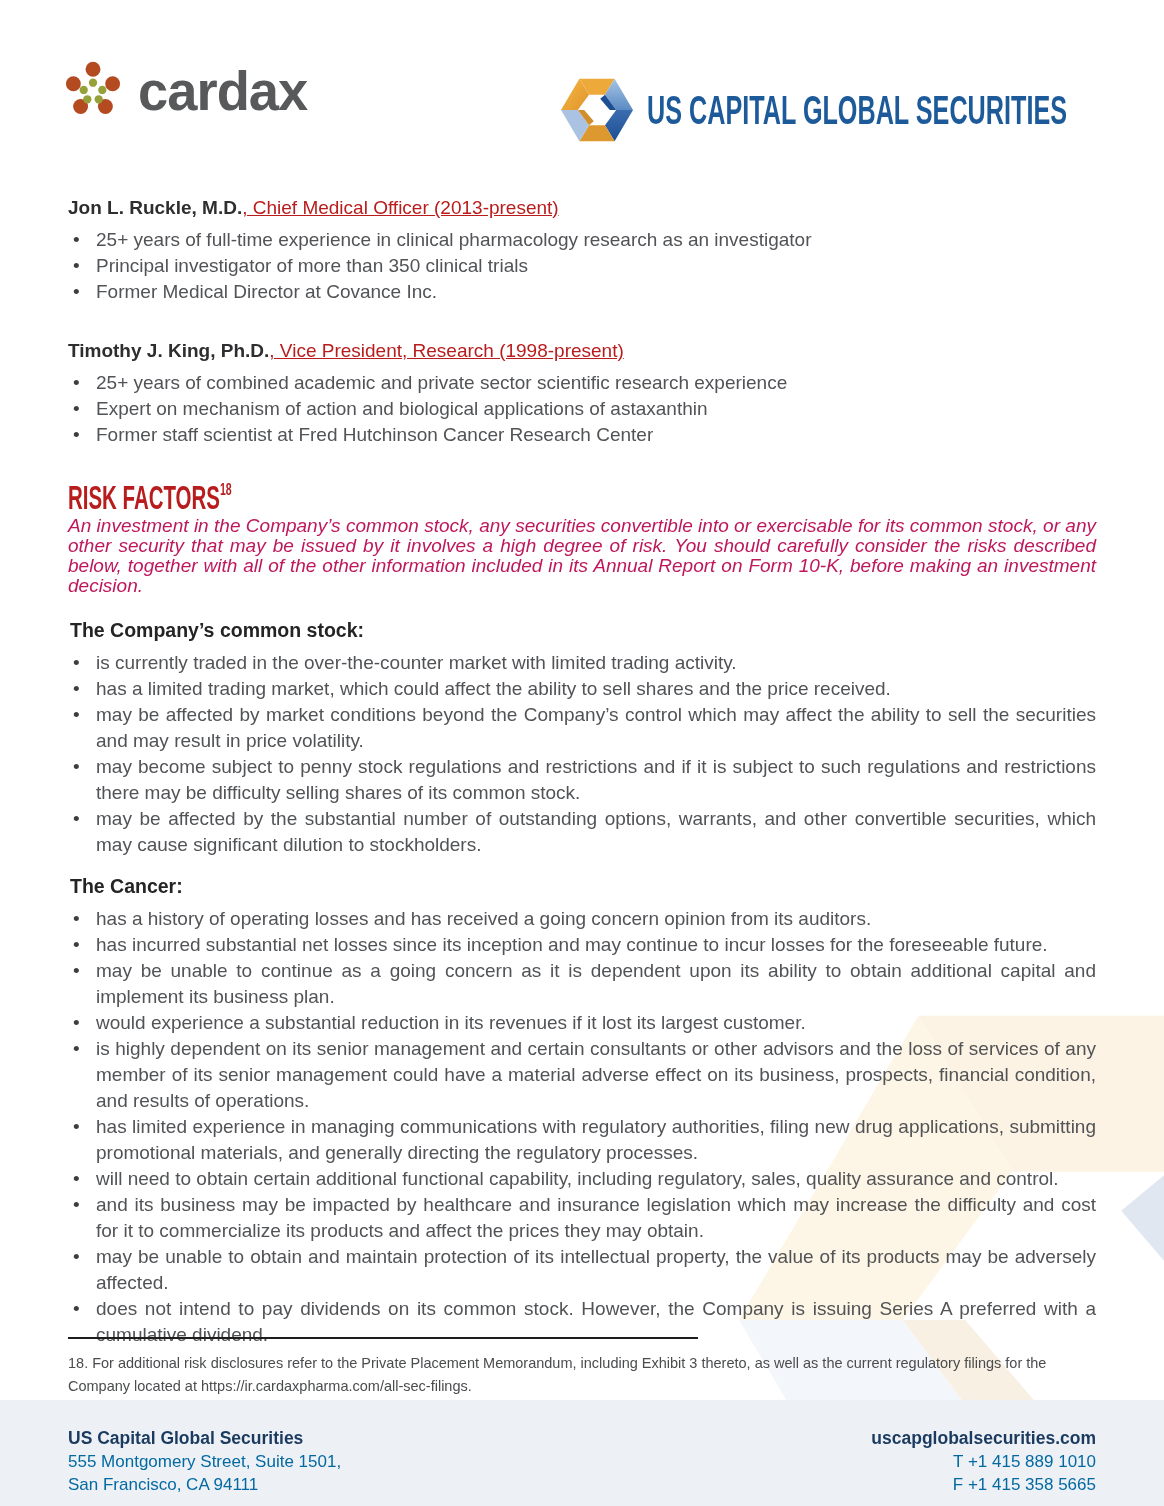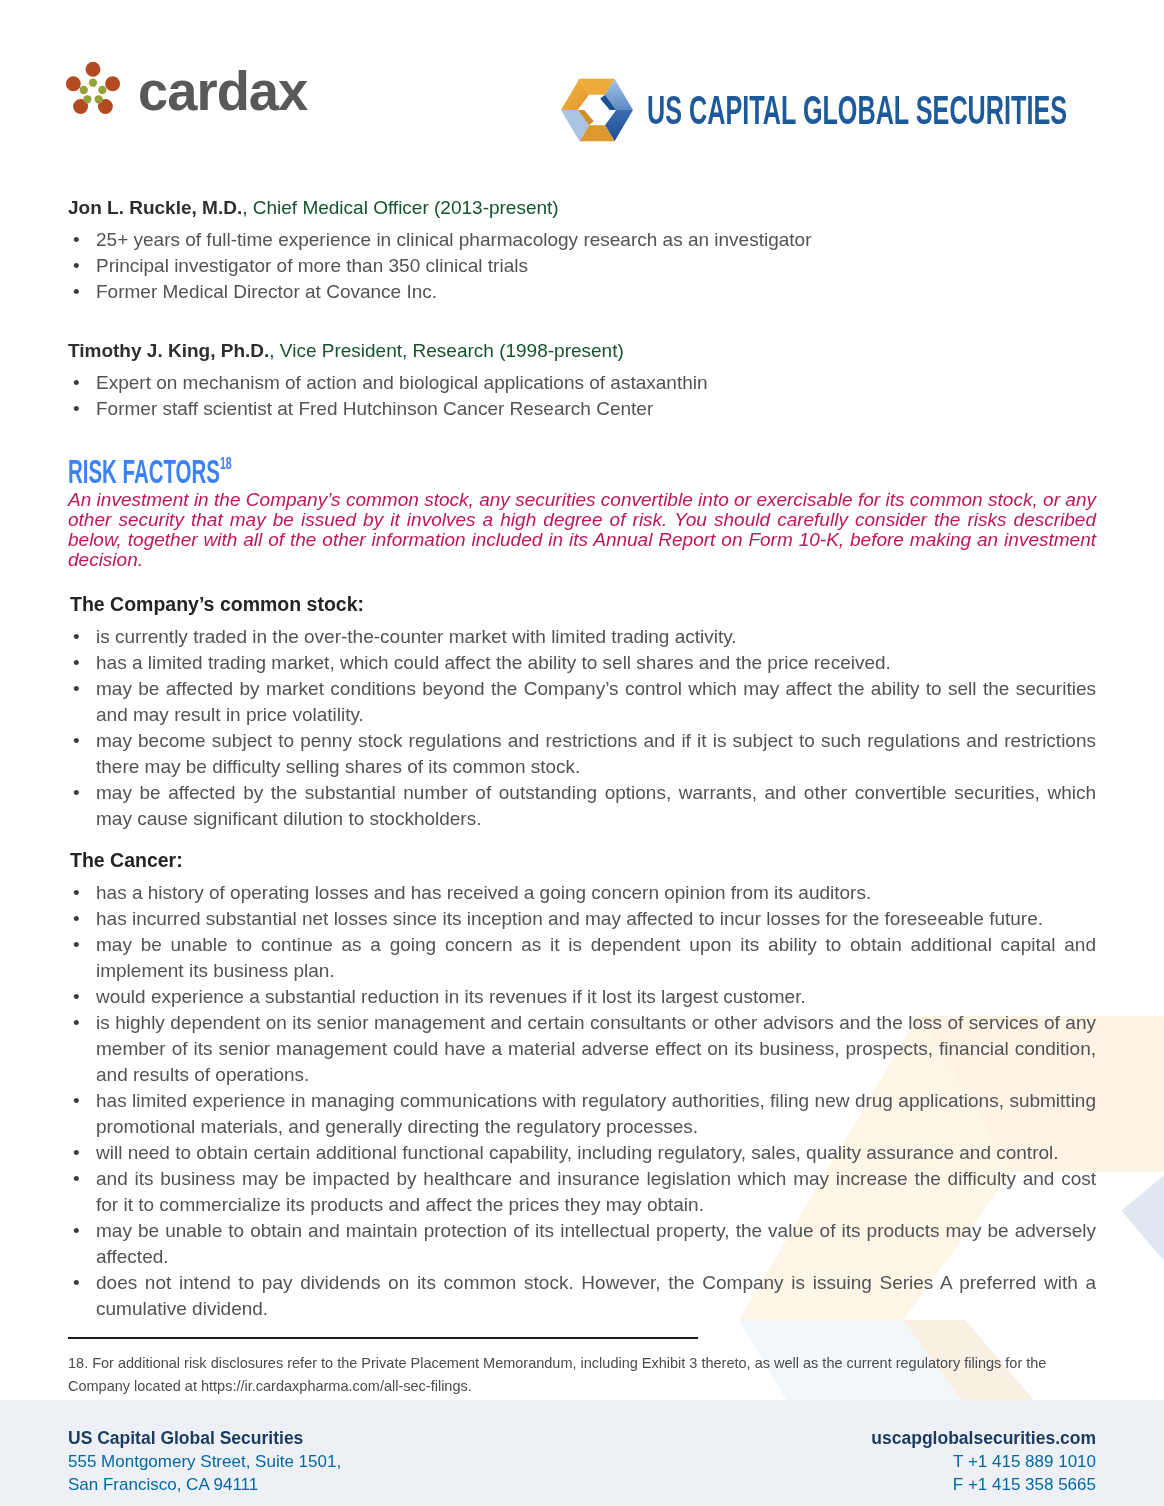--- a/index.html
+++ b/index.html
@@ -30,36 +30,36 @@
   .uscap-hex{width:80px;height:82px;}
   .uscap-word{
     font-size:40px;font-weight:bold;color:#1d5a9a;
     line-height:1;margin-left:10px;white-space:nowrap;
     transform:scaleX(0.63);transform-origin:left center;
   }
   
   .main{position:absolute;left:68px;width:1028px;top:196px;z-index:1;}
   .bio-head{margin:0;font-size:19px;line-height:24px;}
   .bio-name{font-weight:bold;color:#2e2e30;}
-  .bio-title{color:#14532d;}
+  .bio-title{color:#b91c1c;text-decoration:underline;}
   ul.blist{list-style:none;margin:7px 0 0 0;padding:0;}
   ul.blist li{
     position:relative;padding-left:28px;margin:0;
     font-size:19px;line-height:26px;color:#515356;
     text-align:justify;
   }
   ul.blist li::before{
     content:"\2022";
     position:absolute;left:5px;top:0;
     color:#3c3d3f;font-size:19px;
   }
   .bio-2{margin-top:34px;}
   .rf-title{
     margin:26px 0 0 0;height:32px;
-    font-size:33px;font-weight:bold;color:#3b82f6;
+    font-size:33px;font-weight:bold;color:#b91c1c;
     line-height:32px;white-space:nowrap;
   }
   .rf-inner{display:inline-block;transform:scaleX(0.62);transform-origin:left bottom;}
   .rf-sup{font-size:17px;vertical-align:14px;letter-spacing:0;}
   .intro{
     margin:10px 0 0 0;
     font-size:19px;line-height:20px;
     font-style:italic;color:#be185d;
     text-align:justify;
   }
@@ -157,20 +157,21 @@
       <ul class="blist">
         <li>25+ years of full-time experience in clinical pharmacology research as an investigator</li>
         <li>Principal investigator of more than 350 clinical trials</li>
         <li>Former Medical Director at Covance Inc.</li>
       </ul>
     </section>
 
     <section class="bio-2">
       <p class="bio-head"><span class="bio-name">Timothy J. King, Ph.D.</span><span class="bio-title">, Vice President, Research (1998-present)</span></p>
       <ul class="blist">
+        <li>25+ years of combined academic and private sector scientific research experience</li>
         <li>Expert on mechanism of action and biological applications of astaxanthin</li>
         <li>Former staff scientist at Fred Hutchinson Cancer Research Center</li>
       </ul>
     </section>
 
     <h1 class="rf-title"><span class="rf-inner"><span>RISK FACTORS</span><sup class="rf-sup">18</sup></span></h1>
 
     <p class="intro">An investment in the Company’s common stock, any securities convertible into or exercisable for its common stock, or any other security that may be issued by it involves a high degree of risk. You should carefully consider the risks described below, together with all of the other information included in its Annual Report on Form 10-K, before making an investment decision.</p>
 
     <section>
@@ -181,21 +182,21 @@
         <li>may be affected by market conditions beyond the Company’s control which may affect the ability to sell the securities and may result in price volatility.</li>
         <li>may become subject to penny stock regulations and restrictions and if it is subject to such regulations and restrictions there may be difficulty selling shares of its common stock.</li>
         <li>may be affected by the substantial number of outstanding options, warrants, and other convertible securities, which may cause significant dilution to stockholders.</li>
       </ul>
     </section>
 
     <section>
       <p class="sub-head second">The Cancer:</p>
       <ul class="blist sub-list">
         <li>has a history of operating losses and has received a going concern opinion from its auditors.</li>
-        <li>has incurred substantial net losses since its inception and may affected to incur losses for the foreseeable future.</li>
+        <li>has incurred substantial net losses since its inception and may continue to incur losses for the foreseeable future.</li>
         <li>may be unable to continue as a going concern as it is dependent upon its ability to obtain additional capital and implement its business plan.</li>
         <li>would experience a substantial reduction in its revenues if it lost its largest customer.</li>
         <li>is highly dependent on its senior management and certain consultants or other advisors and the loss of services of any member of its senior management could have a material adverse effect on its business, prospects, financial condition, and results of operations.</li>
         <li>has limited experience in managing communications with regulatory authorities, filing new drug applications, submitting promotional materials, and generally directing the regulatory processes.</li>
         <li>will need to obtain certain additional functional capability, including regulatory, sales, quality assurance and control.</li>
         <li>and its business may be impacted by healthcare and insurance legislation which may increase the difficulty and cost for it to commercialize its products and affect the prices they may obtain.</li>
         <li>may be unable to obtain and maintain protection of its intellectual property, the value of its products may be adversely affected.</li>
         <li>does not intend to pay dividends on its common stock. However, the Company is issuing Series A preferred with a cumulative dividend.</li>
       </ul>
     </section>

